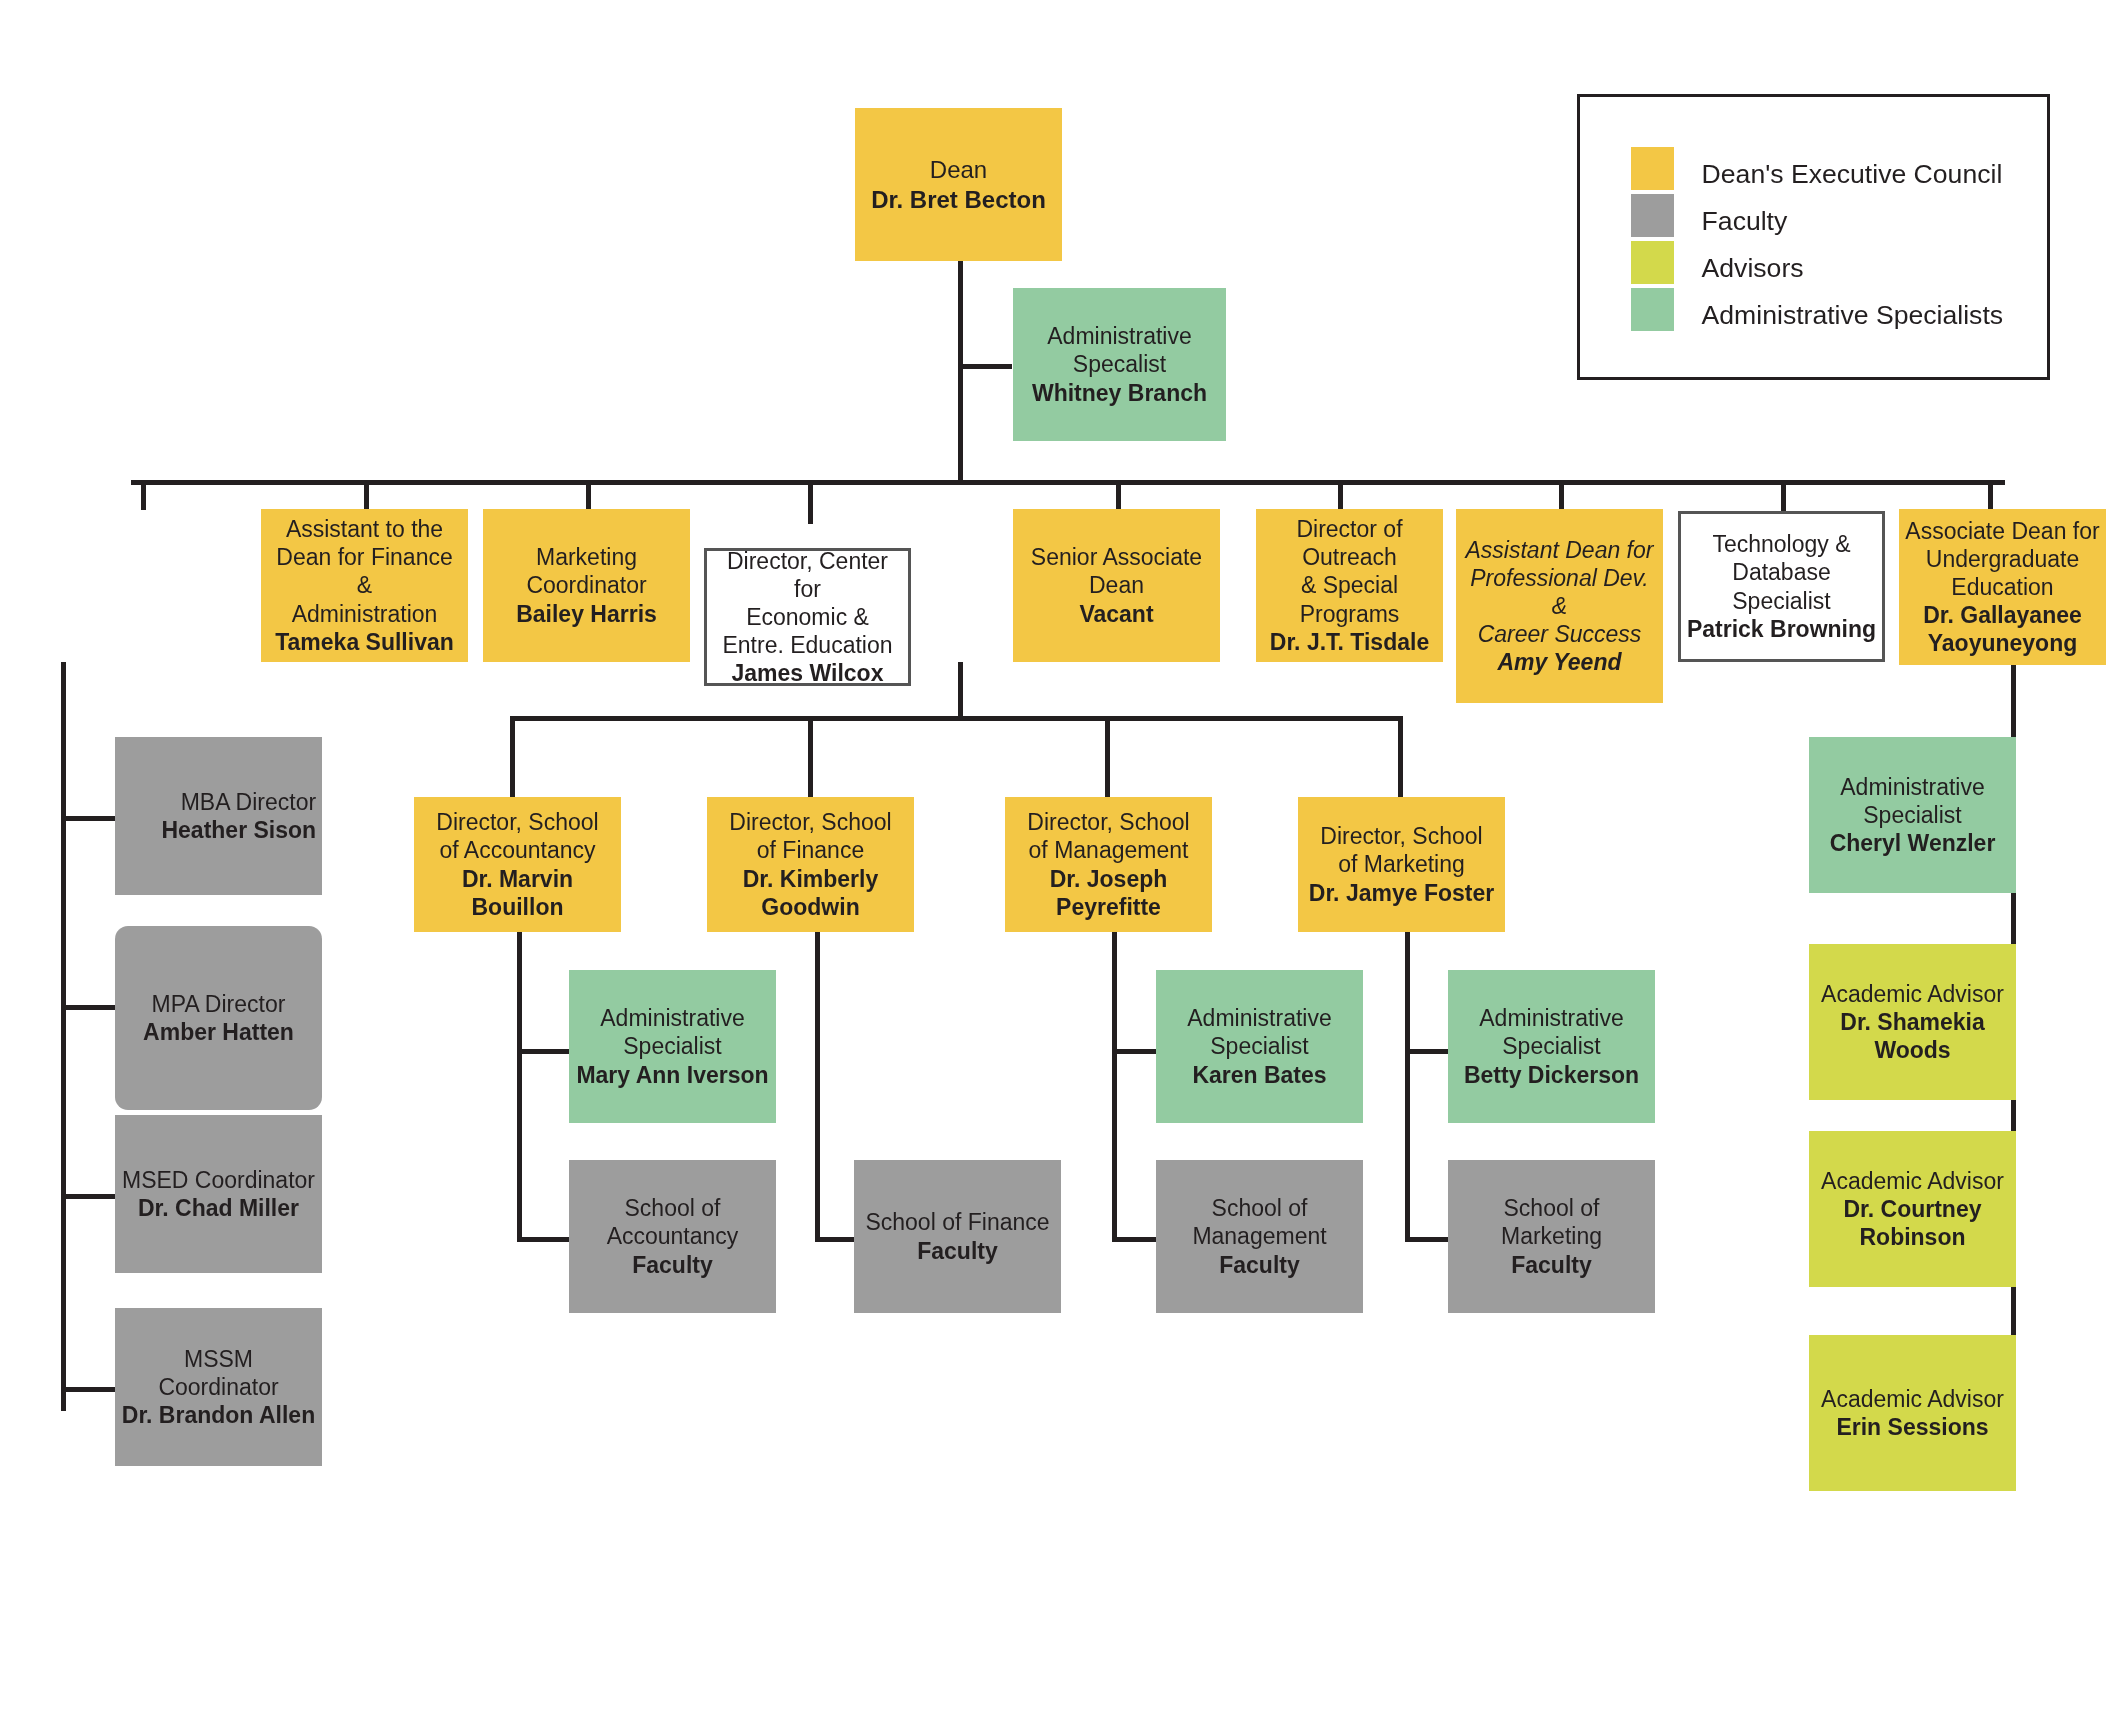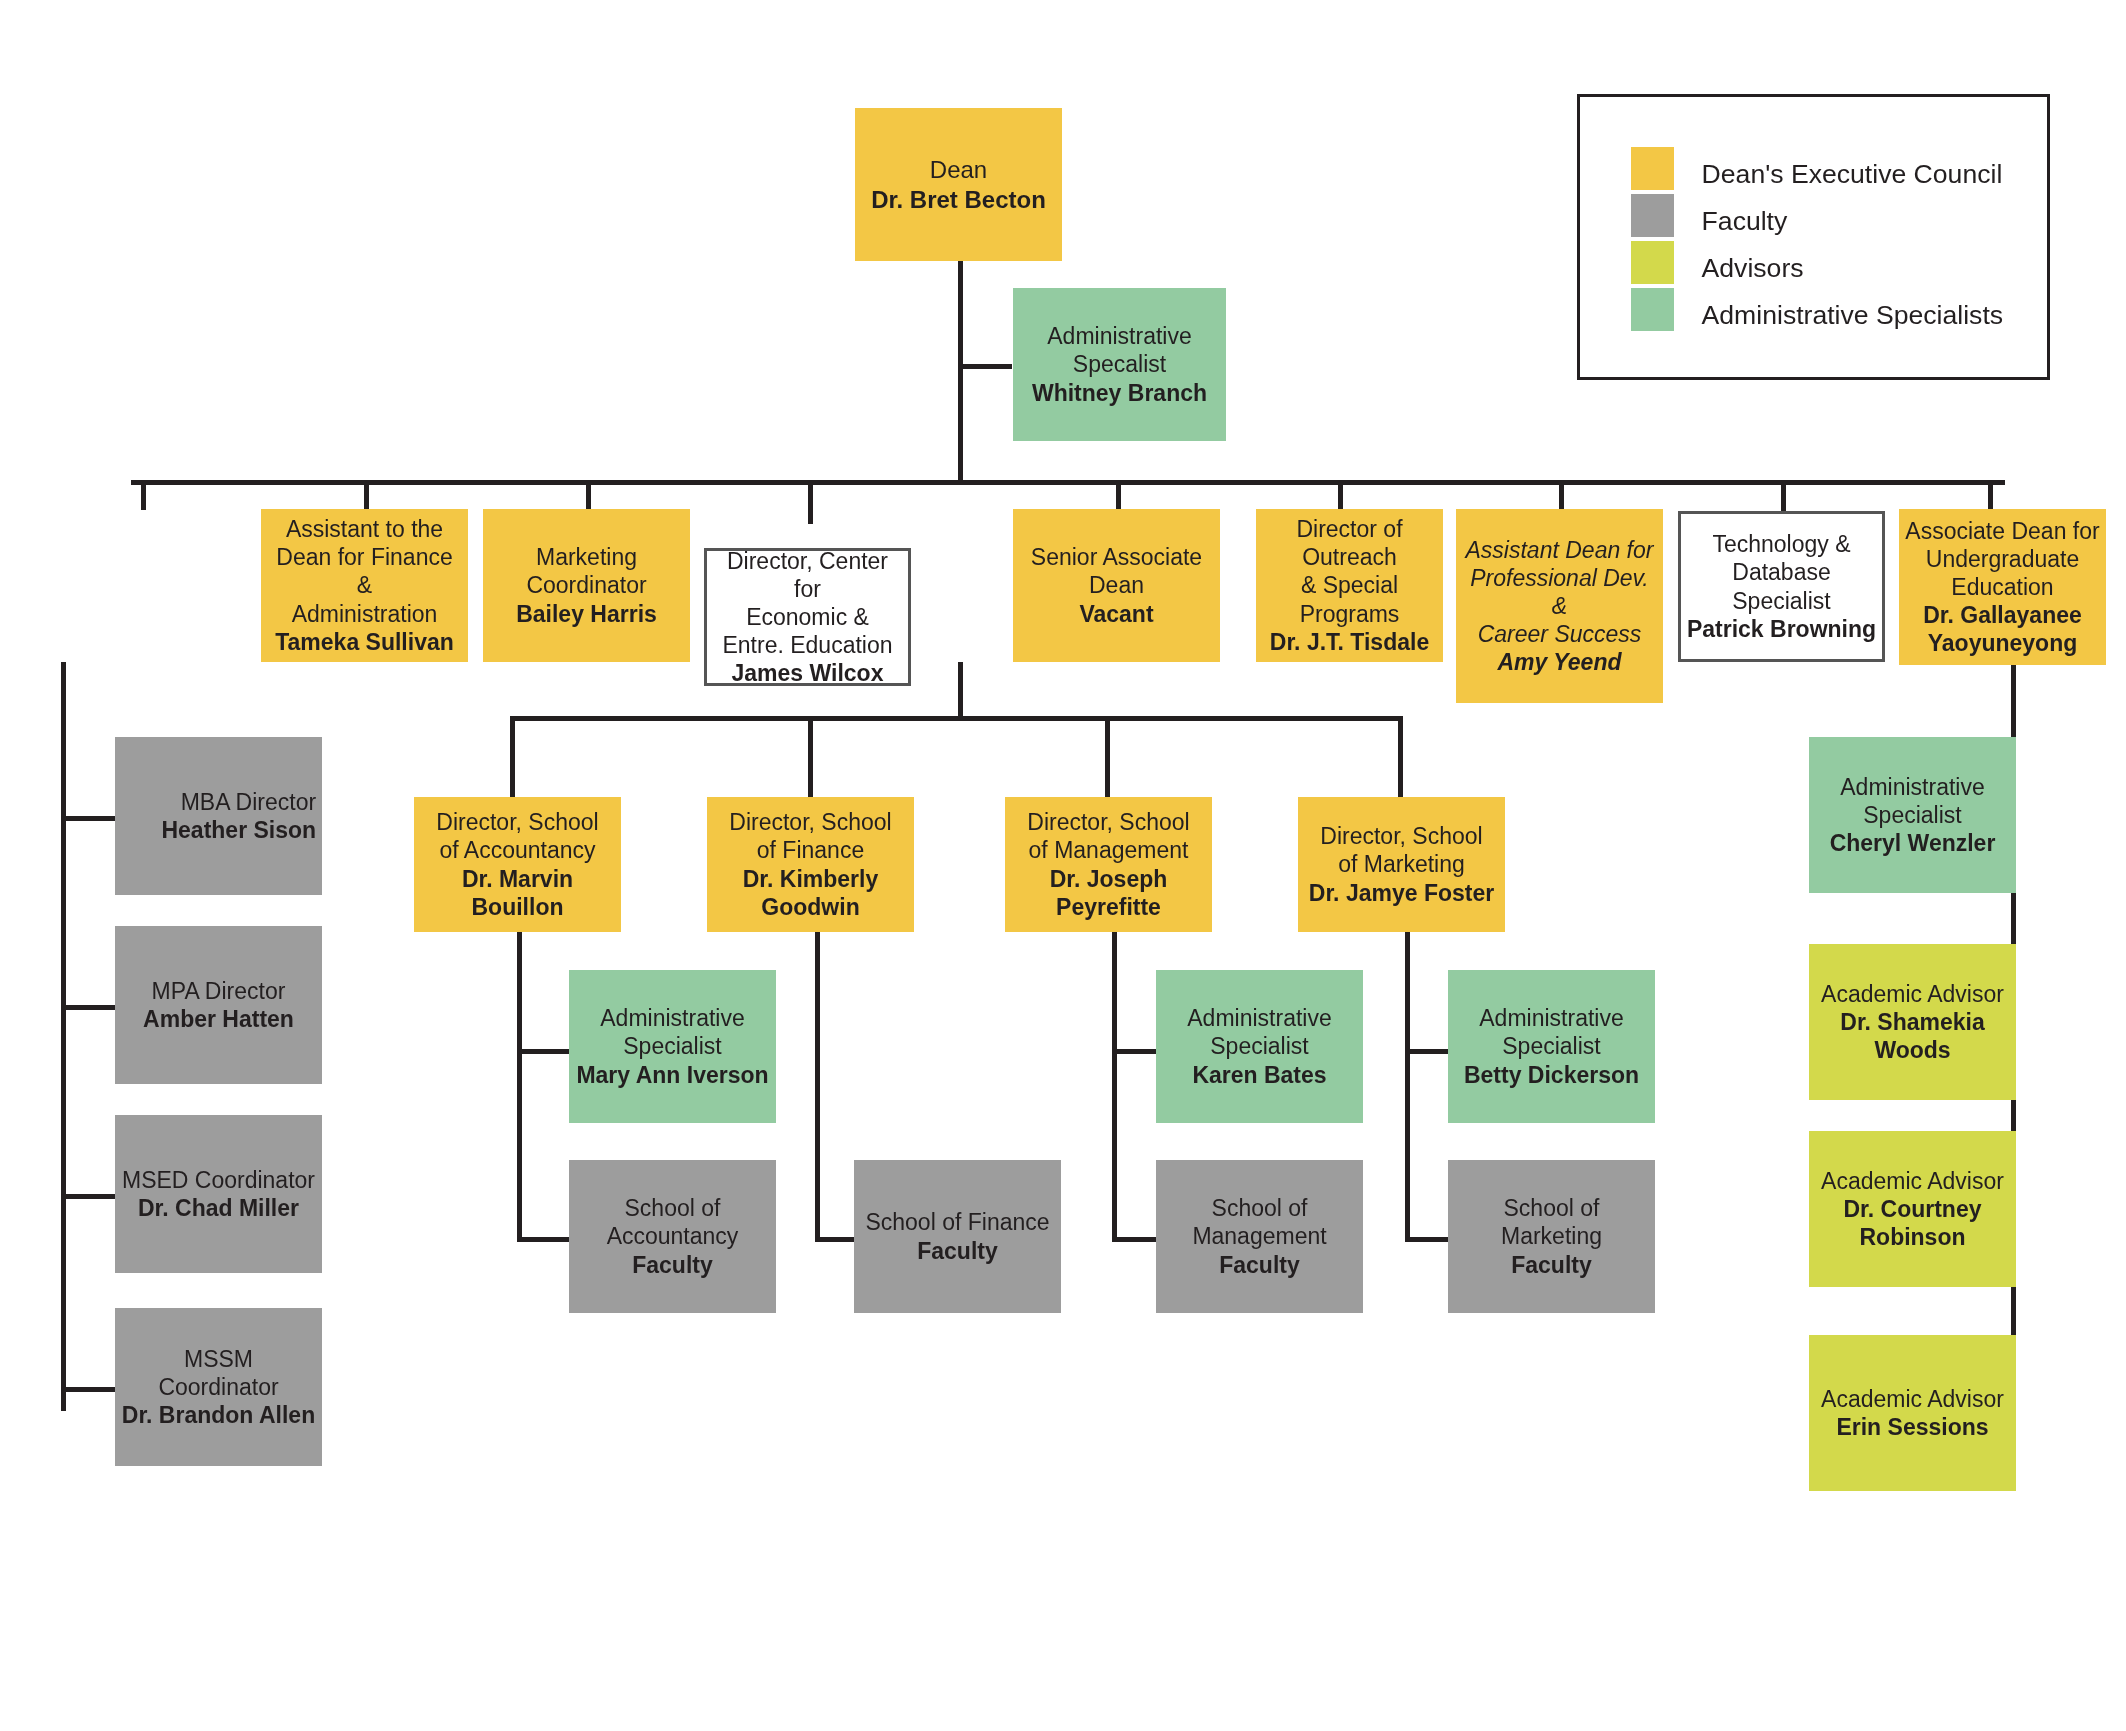--- a/index.html
+++ b/index.html
@@ -210,21 +210,21 @@
 Education</span>
     <span class="person">Dr. Gallayanee
 Yaoyuneyong</span>
   </div>
 
   <div class="node c-faculty fs-23" style="left:115px; top:737px; width:207px; height:158px;align-items:flex-end;">
     <span class="title">MBA Director</span>
     <span class="person">Heather Sison</span>
   </div>
 
-  <div class="node c-faculty fs-23" style="left:115px; top:926px; width:207px; height:158px;">
+  <div class="node c-faculty fs-23" style="left:115px; top:926px; width:207px; height:184px;border-radius:13px;">
     <span class="title">MPA Director</span>
     <span class="person">Amber Hatten</span>
   </div>
 
   <div class="node c-faculty fs-23" style="left:115px; top:1115px; width:207px; height:158px;">
     <span class="title">MSED Coordinator</span>
     <span class="person">Dr. Chad Miller</span>
   </div>
 
   <div class="node c-faculty fs-23" style="left:115px; top:1308px; width:207px; height:158px;">

